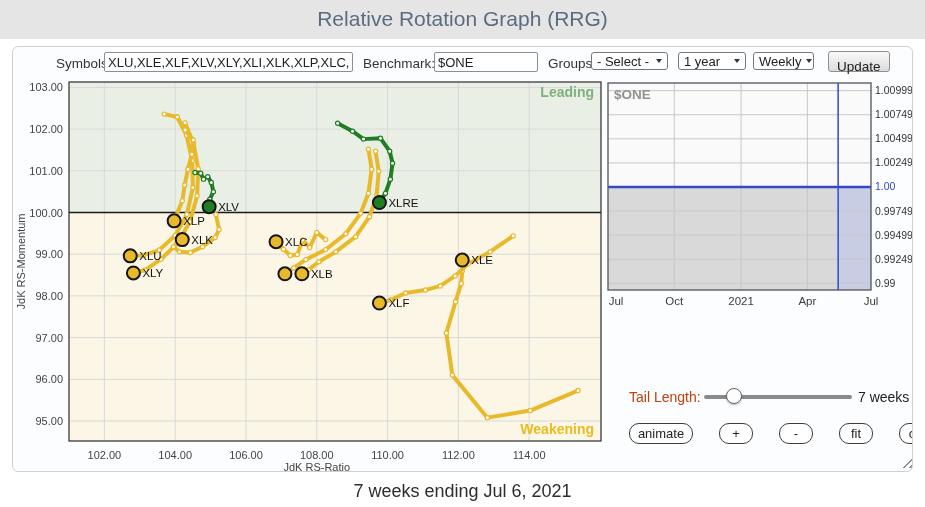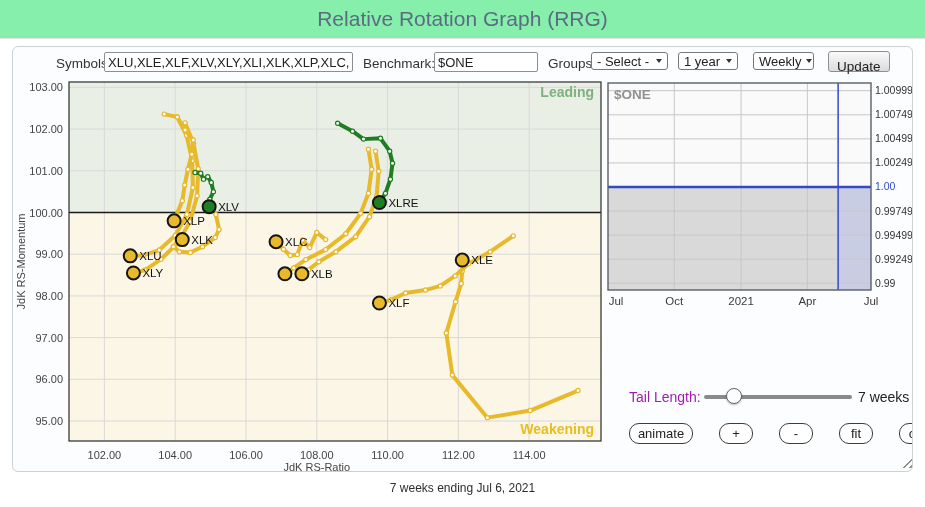--- a/index.html
+++ b/index.html
@@ -1,47 +1,47 @@
 <!DOCTYPE html>
 <html><head>
 <meta charset="utf-8">
 <style>
   html,body{margin:0;padding:0;background:#fff;}
   .screen{position:relative;width:925px;height:507px;background:#fff;overflow:hidden;
           font-family:"Liberation Sans", sans-serif;}
-  .titlebar{position:absolute;left:0;top:0;width:925px;height:38px;background:#86efac;
+  .titlebar{position:absolute;left:0;top:0;width:925px;height:38px;background:#e5e5e5;
             border-bottom:1px solid #e4e4e6;text-align:center;}
   .titlebar .title{display:inline-block;line-height:38px;font-size:21px;color:#5b6c80;}
   .container{position:absolute;left:12px;top:46px;width:899px;height:424px;background:#fcfdfe;
              border:1px solid #ccd1d6;border-radius:6px;overflow:hidden;}
   .ctl-label{position:absolute;top:9px;font-size:13.5px;color:#333;white-space:nowrap;}
   .ctl-input{position:absolute;top:5px;height:16px;border:1px solid #8a8f94;border-radius:2px;
              font-family:"Liberation Sans",sans-serif;font-size:13px;color:#222;padding:1px 3px;background:#fff;}
   .ctl-select{position:absolute;top:5px;height:18px;border:1px solid #75797d;border-radius:3px;background:#fff;
               font-size:13px;color:#222;display:flex;align-items:center;justify-content:space-between;
               padding:0 5px;box-sizing:border-box;cursor:default;}
   .sel-arrow{width:0;height:0;border-left:3.5px solid transparent;border-right:3.5px solid transparent;
              border-top:4.5px solid #333;margin-left:5px;}
   .update-btn{position:absolute;top:4px;height:21px;border:1px solid #8f8f8f;border-radius:3px;
               background:linear-gradient(#f9f9f9,#dcdcdc);font-family:"Liberation Sans",sans-serif;
               font-size:13.5px;color:#222;padding:7px 8px;}
-  .slider-label{position:absolute;font-size:14px;color:#a21caf;}
+  .slider-label{position:absolute;font-size:14px;color:#c2410c;}
   .slider-track{position:absolute;width:148px;height:4px;background:#8a8a8a;border-radius:2px;}
   .slider-thumb{position:absolute;top:-7px;width:16px;height:16px;border-radius:50%;background:#fdfdfd;
                 border:1.5px solid #666;box-sizing:border-box;box-shadow:0 1px 2px rgba(0,0,0,.25);}
   .slider-value{position:absolute;font-size:14px;color:#222;}
   .btn-row{position:absolute;left:616px;top:376px;display:flex;gap:26px;}
   .tool-btn{height:21px;border:1.5px solid #3c3c3c;border-radius:10px;background:#fff;
             font-family:"Liberation Sans",sans-serif;font-size:13px;color:#222;padding:0;}
   .tool-btn.wide{width:64px;}
   .tool-btn.sq{width:34px;}
   .resize-grip{position:absolute;left:886px;top:407px;width:14px;height:14px;
                background:repeating-linear-gradient(135deg,transparent 0 3px,#8c8c8c 3px 4.6px);
                clip-path:polygon(100% 0,100% 100%,0 100%);cursor:nwse-resize;}
-  .caption{position:absolute;left:0;top:481px;width:925px;text-align:center;font-size:12px;color:#2d2d2d;}
+  .caption{position:absolute;left:0;top:481px;width:925px;text-align:center;font-size:18px;color:#2d2d2d;}
   svg text{font-family:"Liberation Sans",sans-serif;}
 </style>
 </head>
 <body>
 
 <div class="screen">
 
   <div class="titlebar">
     <span class="title">Relative Rotation Graph (RRG)</span>
   </div>
@@ -50,21 +50,21 @@
 
     <span class="ctl-label" style="left:43px;">Symbols:</span>
     <input class="ctl-input" style="left: 91px; width: 241px;" value="XLU,XLE,XLF,XLV,XLY,XLI,XLK,XLP,XLC,XLRE,XL">
     <span class="ctl-label" style="left:350px;">Benchmark:</span>
     <input class="ctl-input" style="left: 421px; width: 96px;" value="$ONE">
     <span class="ctl-label" style="left:535px;">Groups:</span>
     <div class="ctl-select" style="left:578px;width:77px;">
       <span>- Select -</span>
       <span class="sel-arrow"></span>
     </div>
-    <div class="ctl-select" style="left:665px;width:60px;">
+    <div class="ctl-select" style="left:665px;width:68px;">
       <span>1 year</span>
       <span class="sel-arrow"></span>
     </div>
     <div class="ctl-select" style="left:740px;width:61px;">
       <span>Weekly</span>
       <span class="sel-arrow"></span>
     </div>
     <button class="update-btn" style="left:815px;">Update</button>
 
     <svg id="rrg-svg" width="615" height="425" style="position:absolute;left:0;top:0;">

